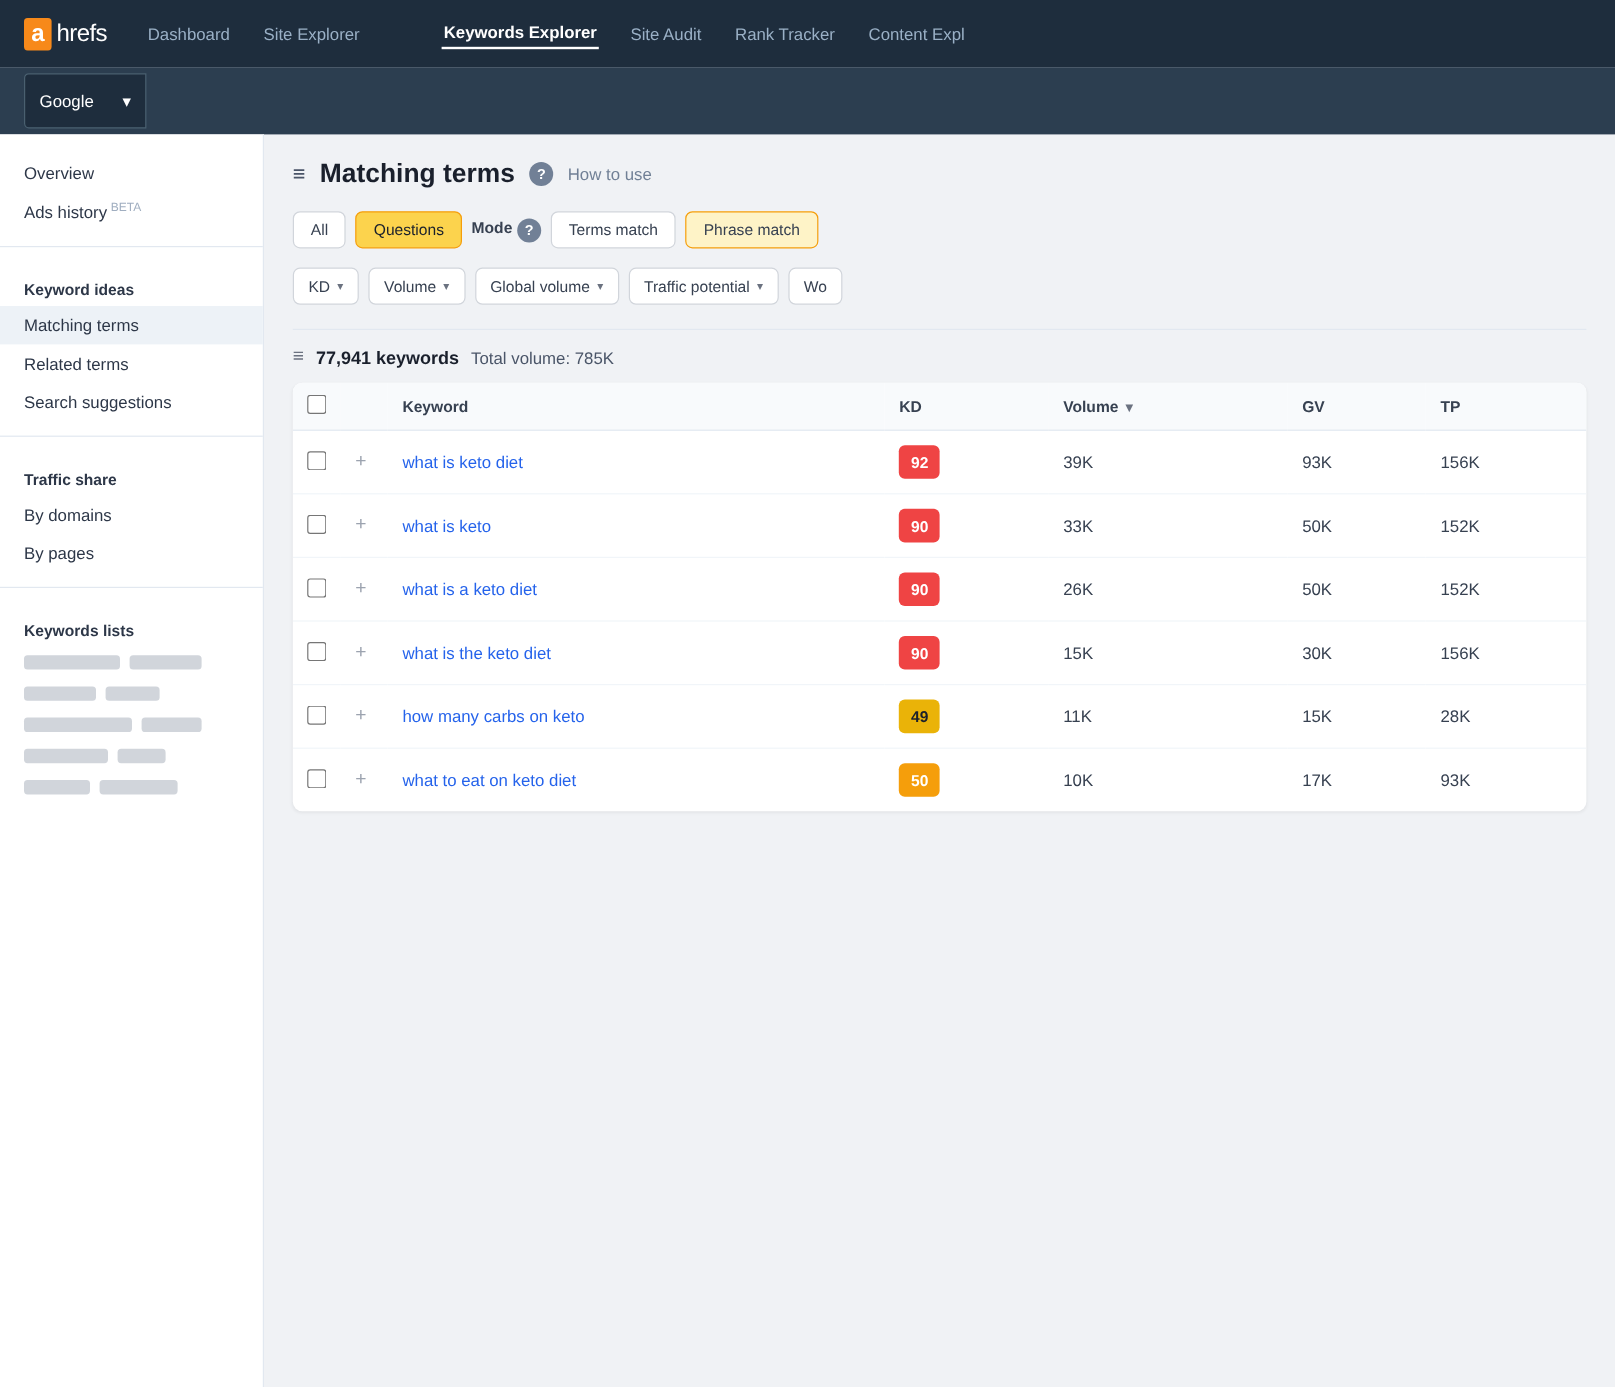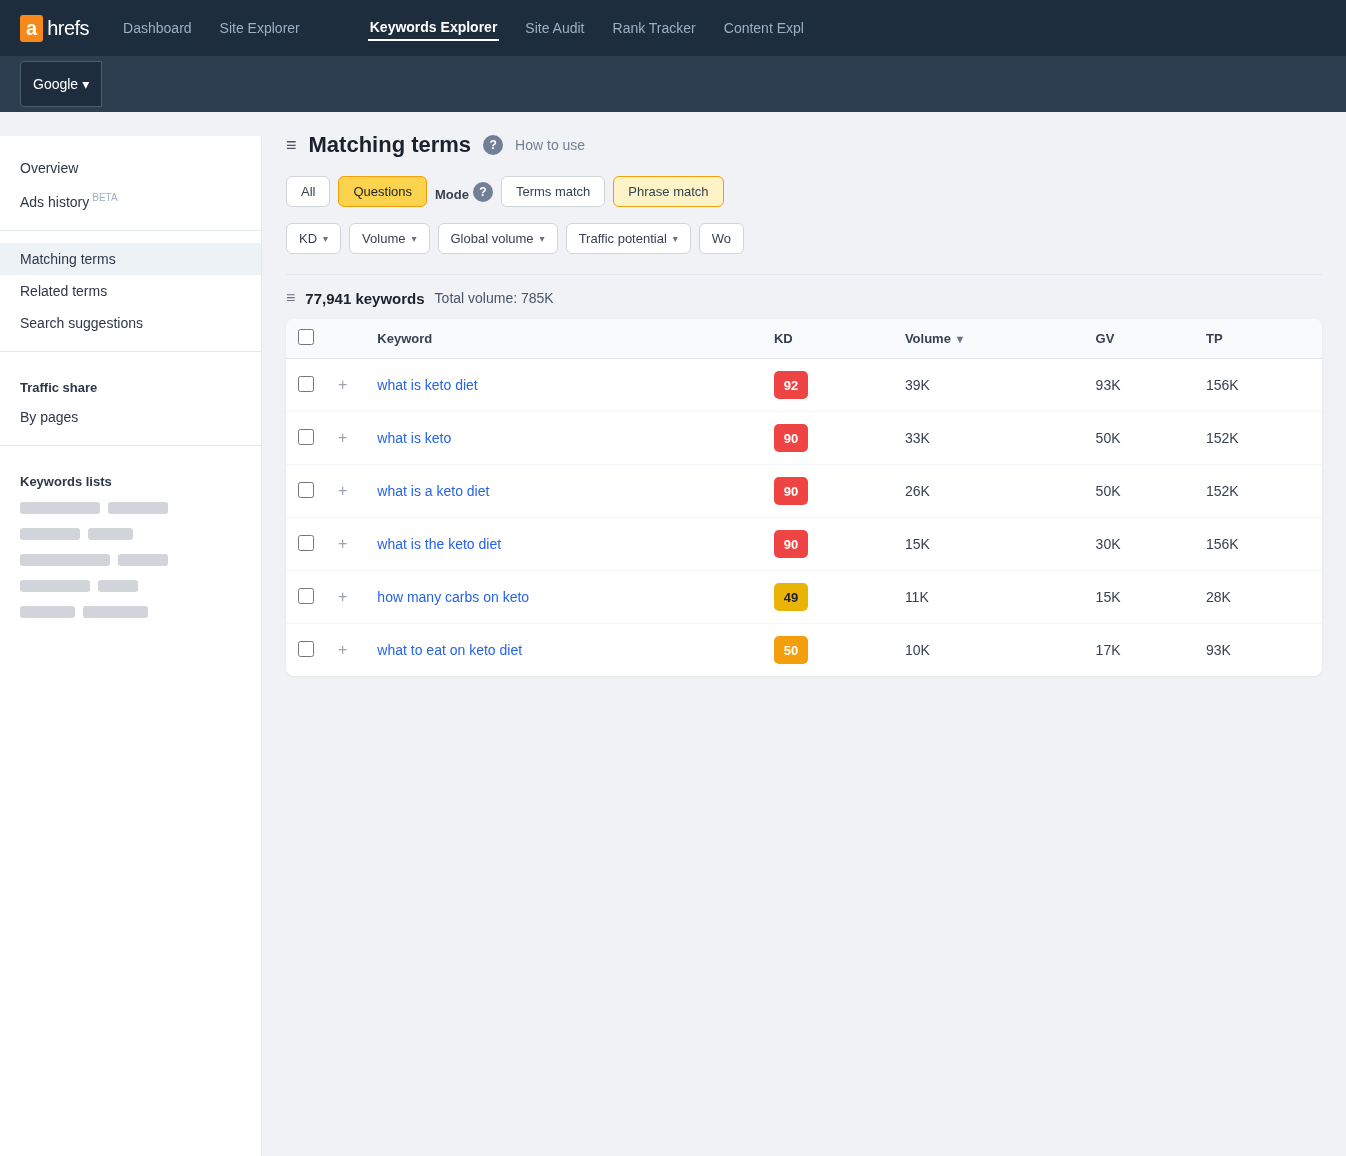--- a/index.html
+++ b/index.html
@@ -60,21 +60,21 @@
     }
     .search-engine-select {
       background: #1e2d3d;
       color: white;
       border: 1px solid #4a6070;
       border-radius: 4px 0 0 4px;
       padding: 22px 12px;
       font-size: 14px;
       display: flex;
       align-items: center;
-      gap: 4px;
+      gap: 24px;
       cursor: pointer;
       height: 38px;
     }
     .search-input-field {
       background: white;
       border: 1px solid #ccc;
       border-left: none;
       border-radius: 0 4px 4px 0;
       padding: 8px 14px;
       font-size: 15px;
@@ -85,26 +85,25 @@
     }
 
     
     .main-layout {
       display: flex;
       min-height: calc(100vh - 112px);
     }
 
     
     .sidebar {
-      width: 262px;
+      width: 220px;
       background: white;
       border-right: 1px solid #e2e8f0;
       padding: 16px 0;
       flex-shrink: 0;
-      margin-top: 24px;
     }
     .sidebar-item {
       padding: 8px 20px;
       cursor: pointer;
       color: #2d3748;
       font-size: 14px;
       white-space: nowrap;
     }
     .sidebar-item.active {
       background: #edf2f7;
@@ -212,21 +211,21 @@
     }
     .filter-btn.active-outline {
       background: #fef3c7;
       border-color: #f59e0b;
     }
     .mode-label {
       font-size: 13px;
       color: #374151;
       font-weight: 600;
       display: flex;
-      align-items: flex-end;
+      align-items: flex-start;
       gap: 4px;
     }
 
     
     .dropdown-row {
       display: flex;
       align-items: center;
       gap: 8px;
       margin-bottom: 20px;
       flex-wrap: wrap;
@@ -357,27 +356,29 @@
 <div class="main-layout">
 
   <aside class="sidebar">
     <div class="sidebar-item">Overview</div>
     <div class="sidebar-item">
       <span>Ads history</span><span class="sidebar-beta">BETA</span>
     </div>
 
     <hr class="sidebar-divider">
 
+    <div class="sidebar-section-title">Keyword ideas</div>
     <div class="sidebar-item active">Matching terms</div>
     <div class="sidebar-item">Related terms</div>
     <div class="sidebar-item">Search suggestions</div>
 
     <hr class="sidebar-divider">
 
     <div class="sidebar-section-title">Traffic share</div>
+    <div class="sidebar-item">By domains</div>
     <div class="sidebar-item">By pages</div>
 
     <hr class="sidebar-divider">
 
     <div class="sidebar-section-title">Keywords lists</div>
 
     <div class="sidebar-blur-item">
       <div class="blur-block" style="width:80px"></div>
       <div class="blur-block" style="width:60px"></div>
     </div>

